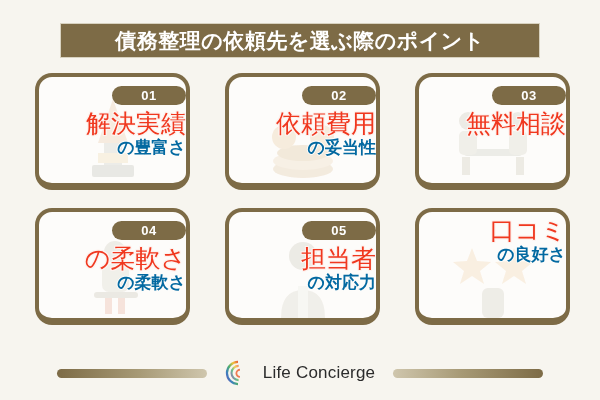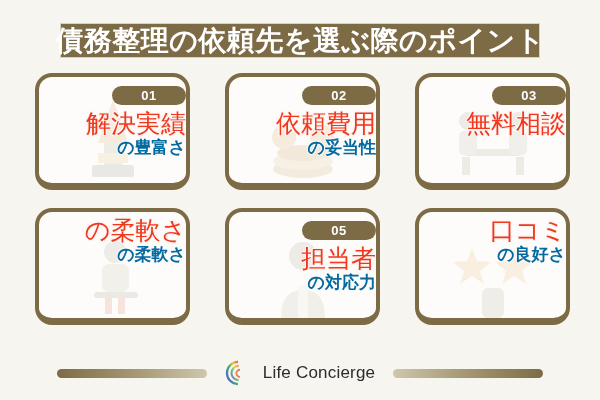--- a/index.html
+++ b/index.html
@@ -24,21 +24,21 @@
     height: 35px;
     background: #7d6b46;
     border: 1px solid #d8d2c0;
     box-sizing: border-box;
     display: flex;
     align-items: center;
     justify-content: center;
   }
   .title-banner .title-text {
     color: #ffffff;
-    font-size: 28px;
+    font-size: 21px;
     font-weight: bold;
     letter-spacing: 0.5px;
     line-height: 1;
     white-space: nowrap;
   }
 
   
   .card-grid {
     position: absolute;
     left: 35px;
@@ -214,20 +214,21 @@
   </div>
 
   <div class="card">
     <svg class="card-art" viewBox="0 0 110 100" aria-hidden="true">
       <circle cx="57" cy="26" r="11" fill="#dedcd2"></circle>
       <rect x="44" y="38" width="27" height="28" rx="7" fill="#e6e3d9"></rect>
       <rect x="36" y="66" width="44" height="6" rx="3" fill="#dad6cb"></rect>
       <rect x="47" y="72" width="7" height="16" fill="#f0c9bb"></rect>
       <rect x="60" y="72" width="7" height="16" fill="#f0c9bb"></rect>
     </svg>
+    <div class="num-pill">04</div>
     <div class="card-main">の柔軟さ</div>
     <div class="card-sub">の柔軟さ</div>
   </div>
 
   <div class="card">
     <svg class="card-art" viewBox="0 0 110 100" aria-hidden="true">
       <circle cx="55" cy="30" r="14" fill="#dbd9d0"></circle>
       <path d="M33 92 q0-28 22-28 q22 0 22 28 z" fill="#e4e2d9"></path>
       <rect x="50" y="60" width="10" height="32" fill="#f2f1ec"></rect>
     </svg>

